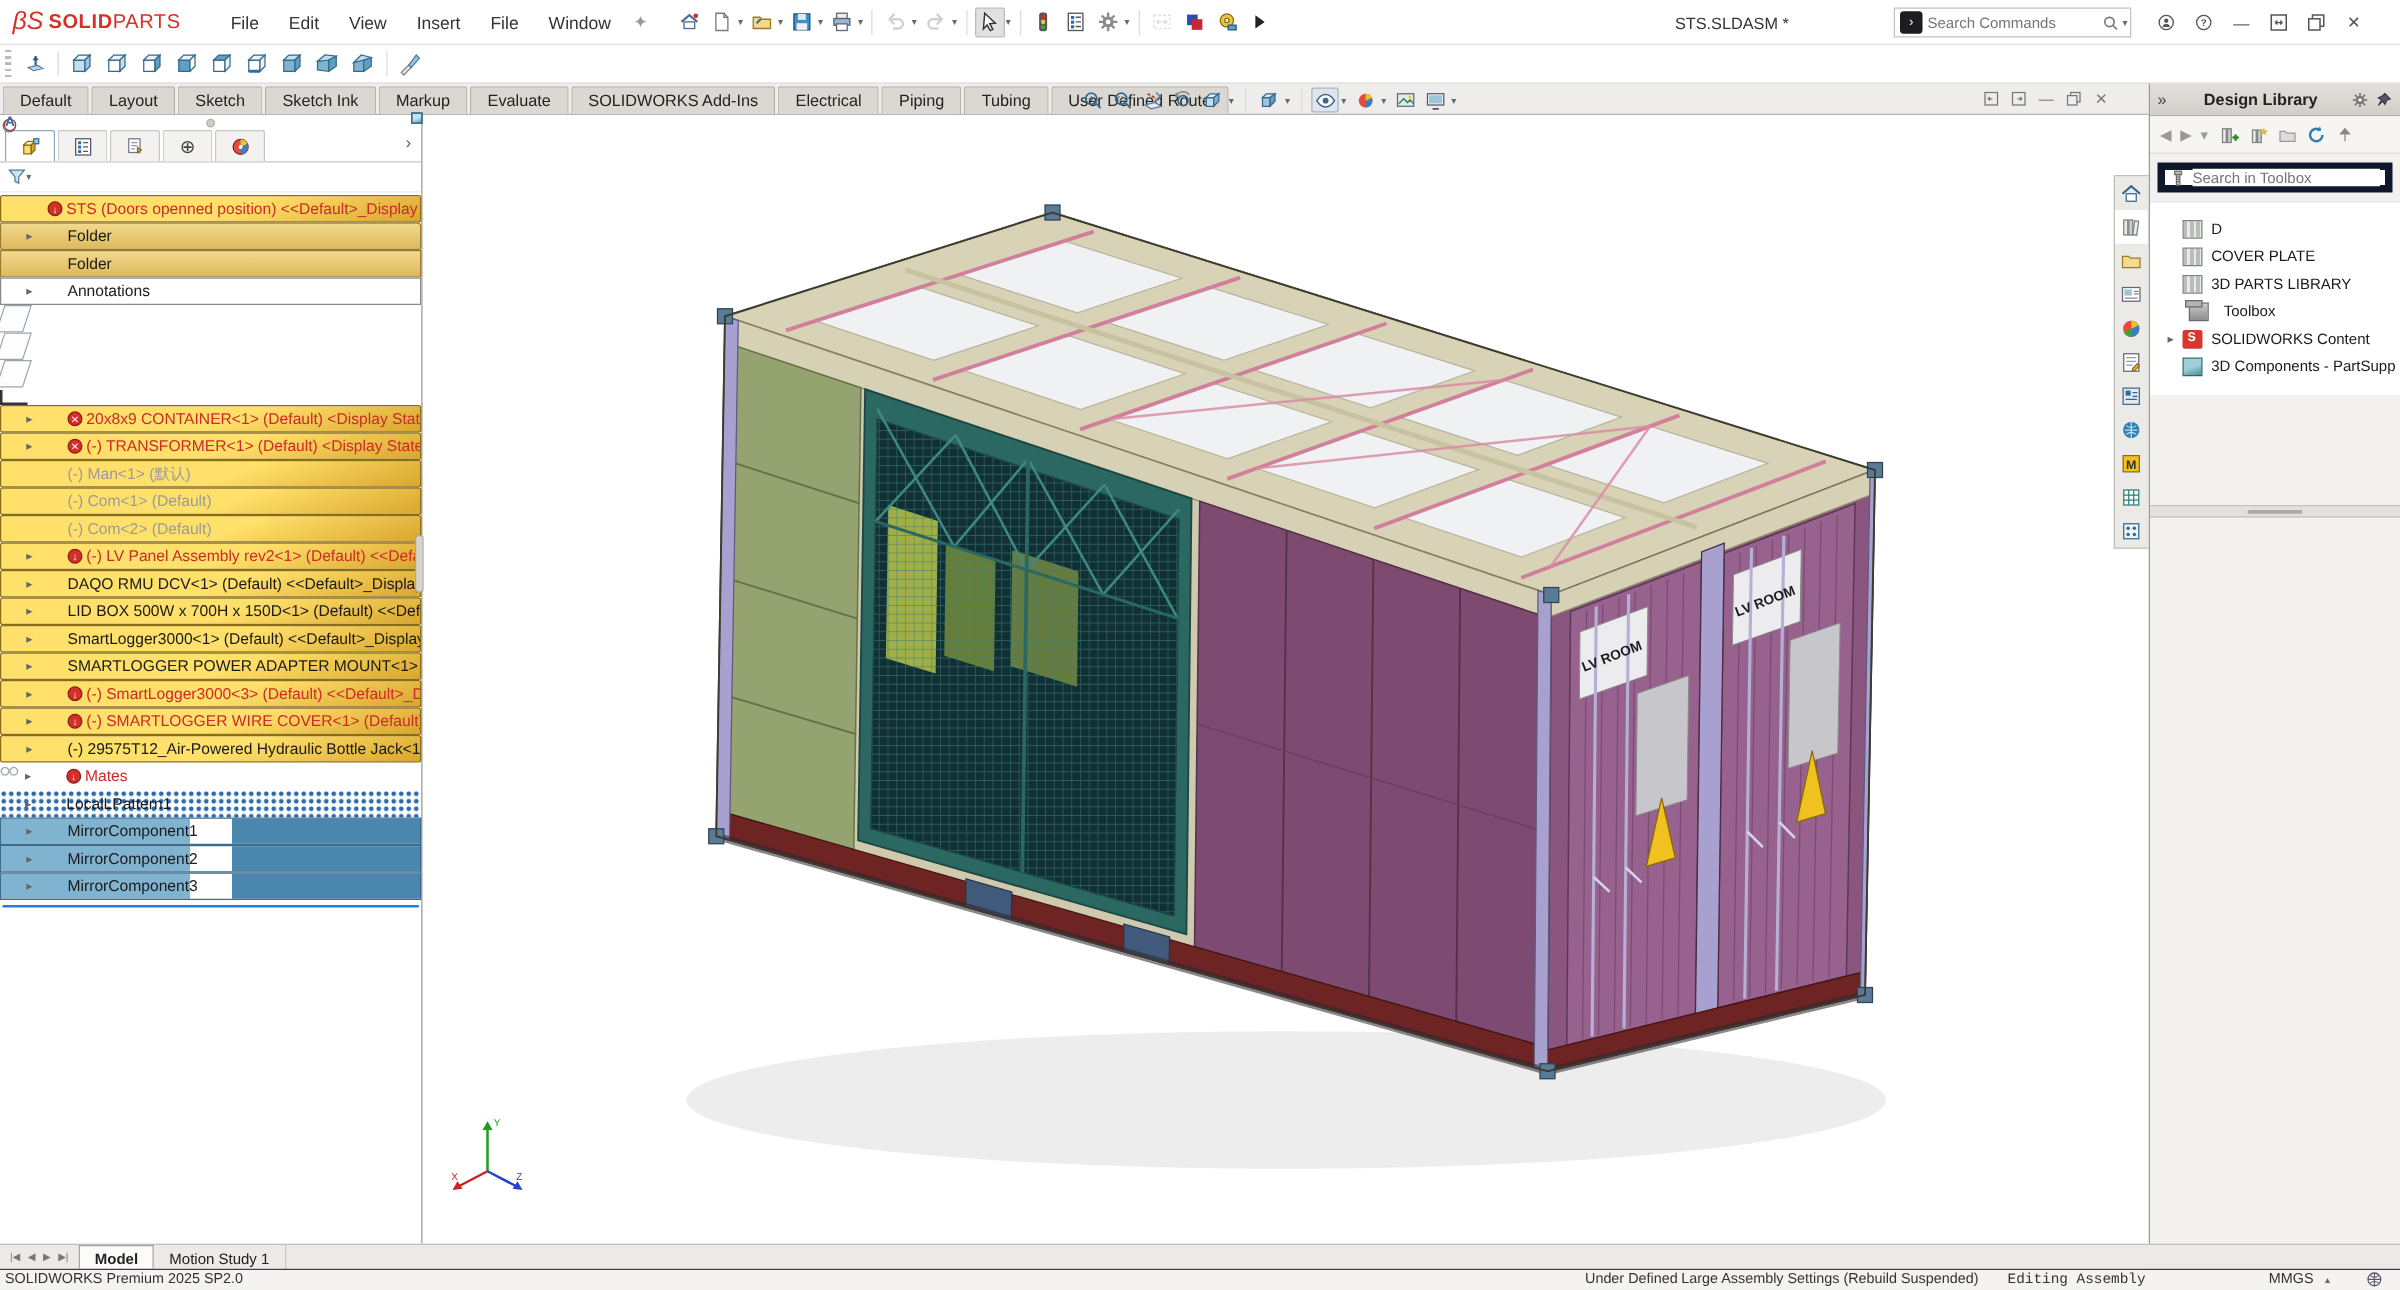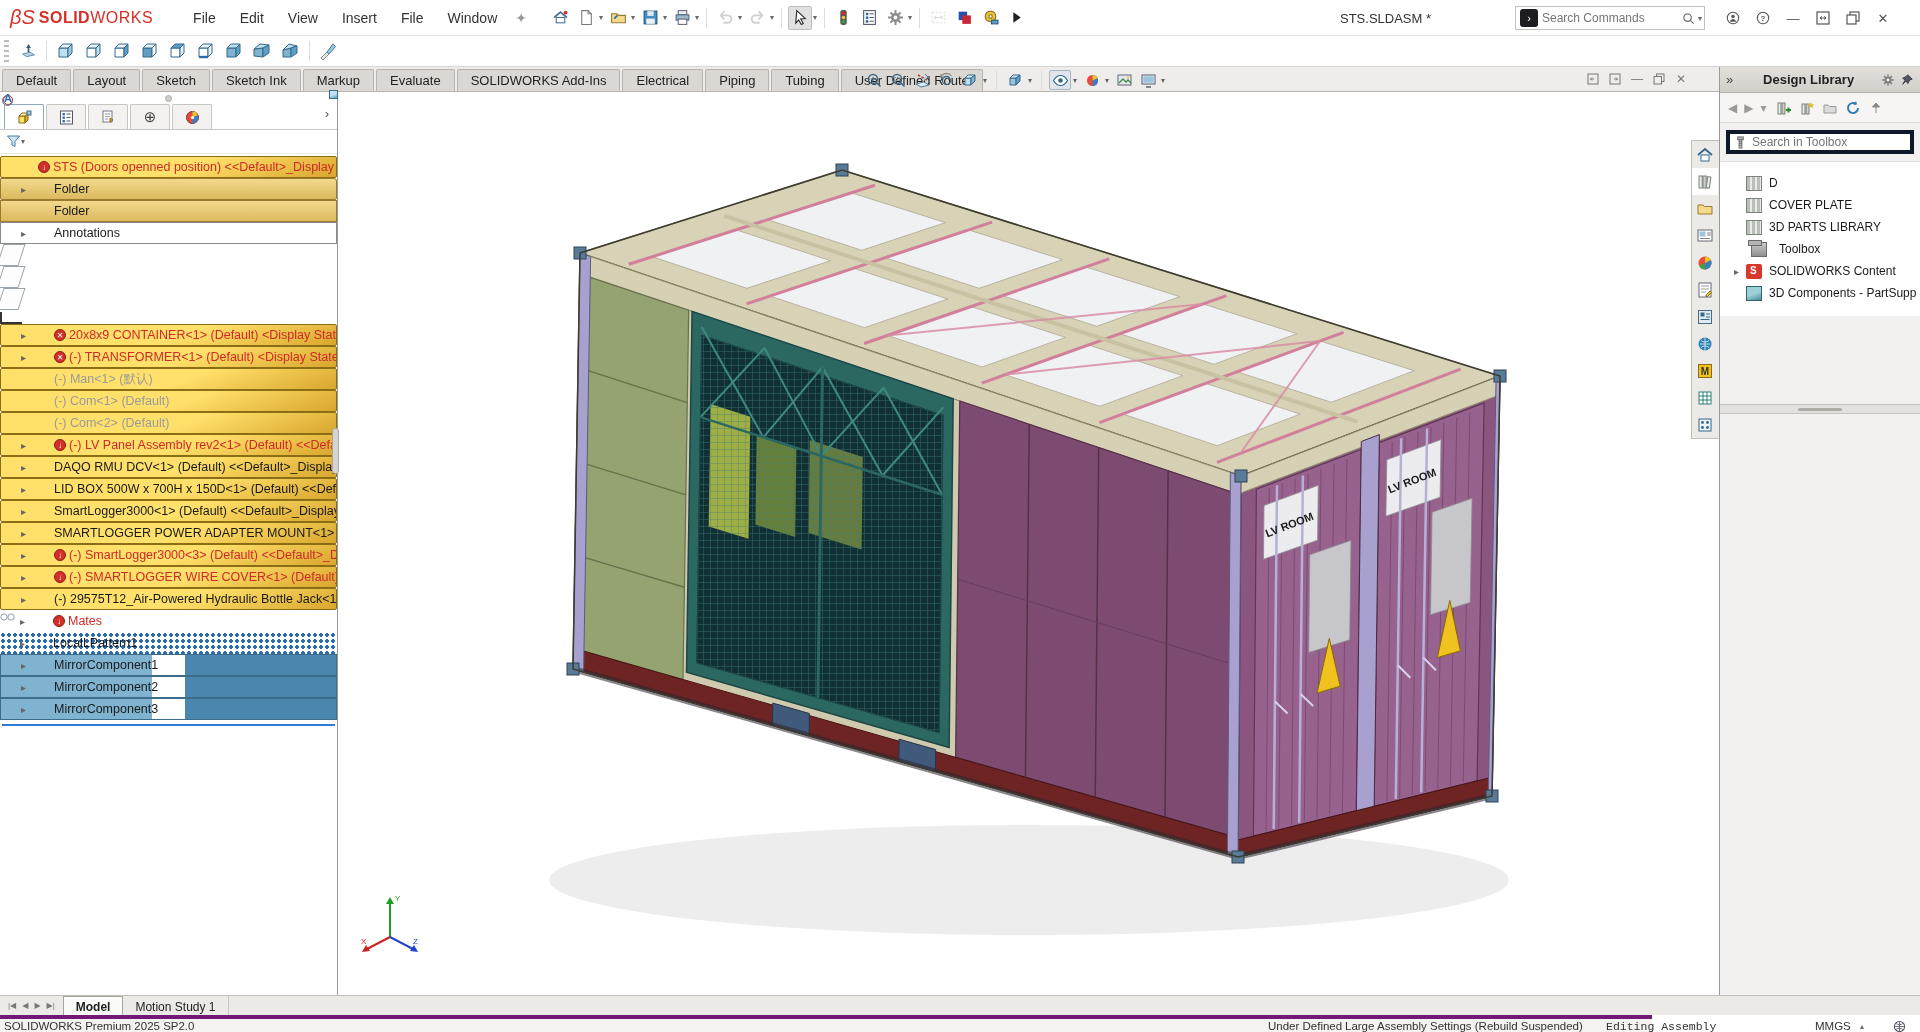--- a/index.html
+++ b/index.html
@@ -129,21 +129,21 @@
     border-left:1px solid #9a9a9a; }
   .dlib-head { height:26px; background:linear-gradient(#e3e0dc,#d2cfca); border-bottom:1px solid #b5b2ad;
     display:flex; align-items:center; padding:0 6px; }
   .dlib-head .chev { color:#444; font-size:13px; margin-right:8px; }
   .dlib-title { font-size:13px; font-weight:bold; flex:1; text-align:center; }
   .dlib-head svg { width:14px; height:14px; margin-left:5px; }
   .dlib-tools { height:30px; display:flex; align-items:center; gap:7px; padding:0 8px; background:#f6f5f3;
     border-bottom:1px solid #dddbd7; }
   .dlt { font-size:12px; color:#9a9a9a; display:flex; align-items:center; }
   .dlt svg { width:16px; height:16px; }
-  .dlib-search { margin:7px 6px; height:24px; background:#fff; border:4px solid #0f172a; display:flex;
+  .dlib-search { margin:7px 6px; height:24px; background:#fff; border:6px solid #0f172a; display:flex;
     align-items:center; padding:0 4px; }
   .dlib-search svg { width:13px; height:13px; margin-right:5px; }
   .dlib-search input { border:none; outline:none; flex:1; font-size:12px; color:#666; min-width:0; font-family:inherit; }
   .dlib-list { background:#fff; border-top:1px solid #e2e0dc; padding:10px 0 12px; }
   .lrow { height:22px; display:flex; align-items:center; padding-left:14px; white-space:nowrap; }
   .lrow .arr2 { width:12px; font-size:10px; color:#666; visibility:hidden; }
   .lrow.arrow .arr2 { visibility:visible; }
   .licon { width:16px; height:15px; margin-right:7px; position:relative; flex:0 0 16px; }
   .licon.lib { background:repeating-linear-gradient(90deg,#b9beb9 0 3px,#e8ece8 3px 5px); border:1px solid #7d827d; }
   .licon.bolt { background:linear-gradient(#c9c9c9,#8f8f8f); width:6px; margin:0 12px 0 5px; border:1px solid #6a6a6a; }
@@ -157,34 +157,34 @@
     margin-top:88px; display:flex; align-items:center; justify-content:center; }
   .dlib-splitbar i { width:44px; height:3px; background:#aeaba6; border-radius:2px; }
 
   
   .bottombar { position:absolute; left:0; top:995px; width:1920px; height:20px; background:#eceae7;
     border-top:1px solid #c2bfba; display:flex; align-items:stretch; font-size:12px; }
   .reel { display:flex; align-items:center; gap:2px; padding:0 6px; color:#777; font-size:8px; }
   .reel span { padding:1px 2px; }
   .btab { padding:2px 12px 0; color:#222; border-right:1px solid #c9c6c1; display:flex; align-items:center; }
   .btab.active { background:#fbfbfa; font-weight:bold; border:1px solid #a9a6a0; border-bottom:none; }
-  .statusbar { position:absolute; left:0; top:1015px; width:1652px; height:17px; background:#f4f3f1;
-    border-top:4px solid #701a75; font-size:11.5px; color:#333; }
+  .statusbar { position:absolute; left:0; top:1015px; width:1920px; height:17px; background:#f4f3f1;
+    border-top:1px solid #701a75; font-size:11.5px; color:#333; }
   .statusbar .sitem { position:absolute; top:1px; white-space:nowrap; }
   .globe svg { width:13px; height:13px; }
 </style>
 </head>
 <body>
 
 <div id="app">
 
   <header class="titlebar">
     <div class="logo">
       <span class="logo-mark">βS</span>
-      <span class="logo-text"><b>SOLID</b><span>WORKS</span></span>
+      <span class="logo-text"><b>SOLID</b><span>PARTS</span></span>
     </div>
     <nav class="menubar">
 
         <span class="menu">File</span>
 
         <span class="menu">Edit</span>
 
         <span class="menu">View</span>
 
         <span class="menu">Insert</span>

